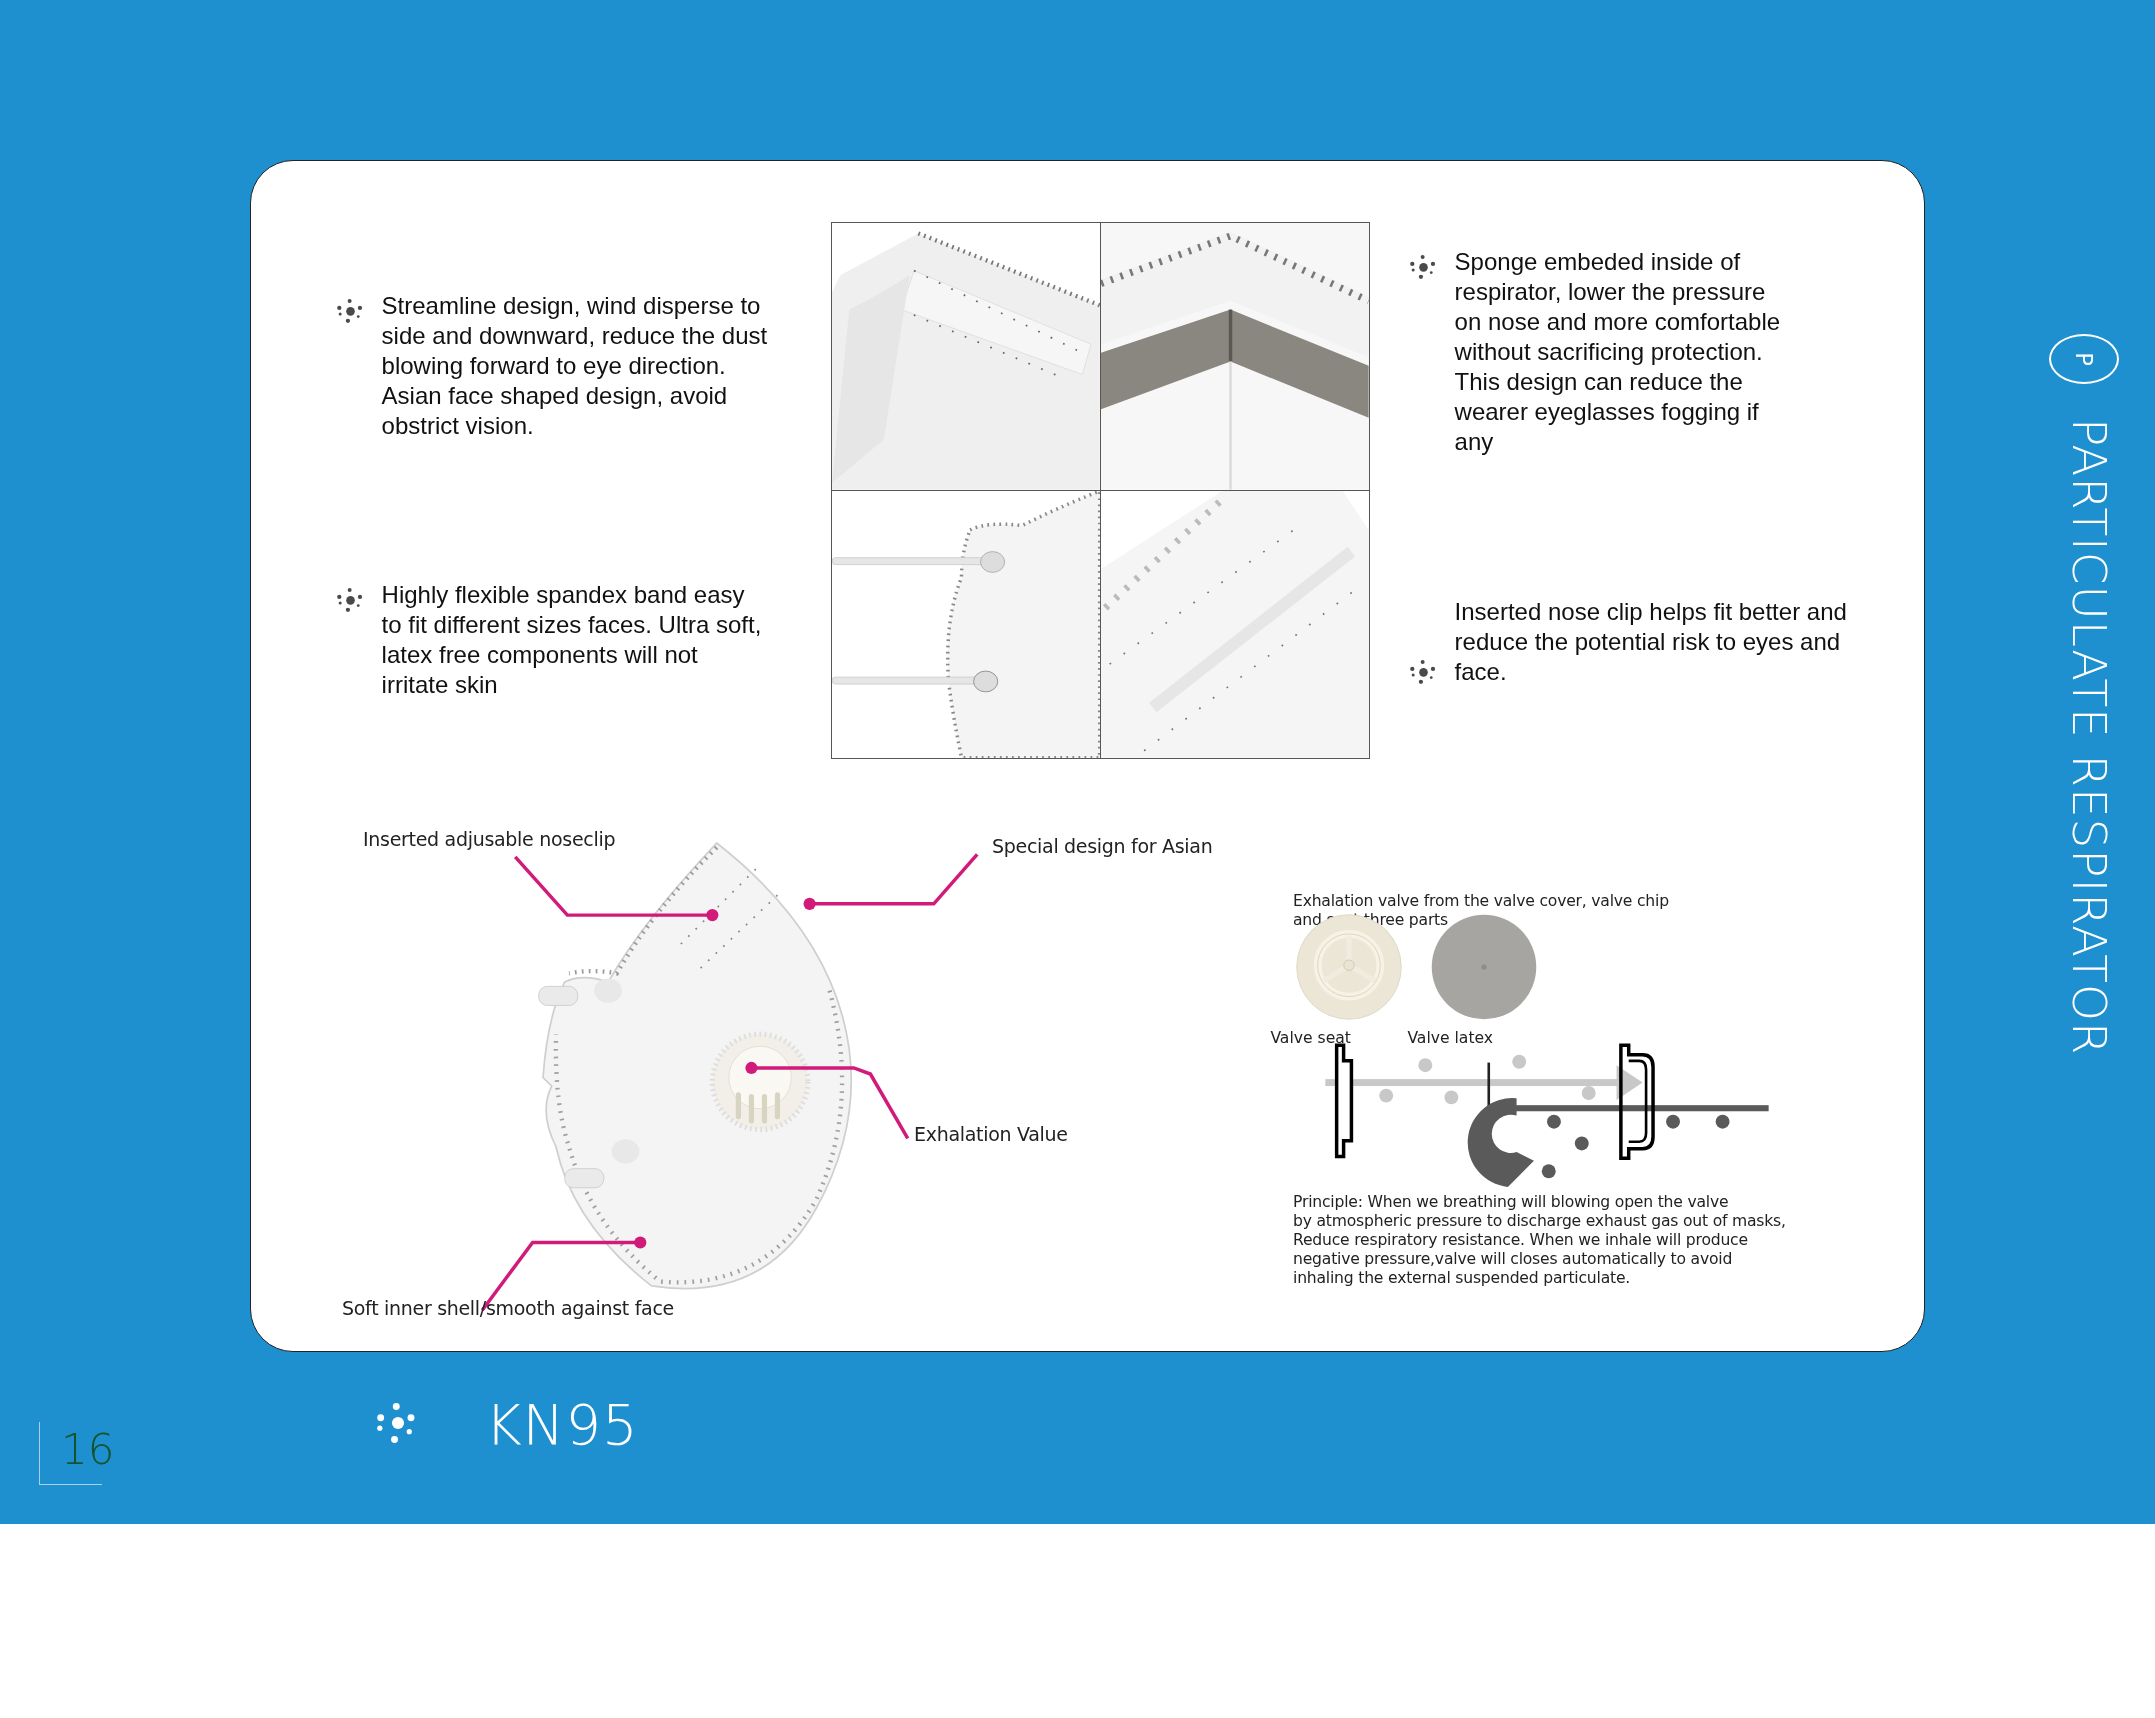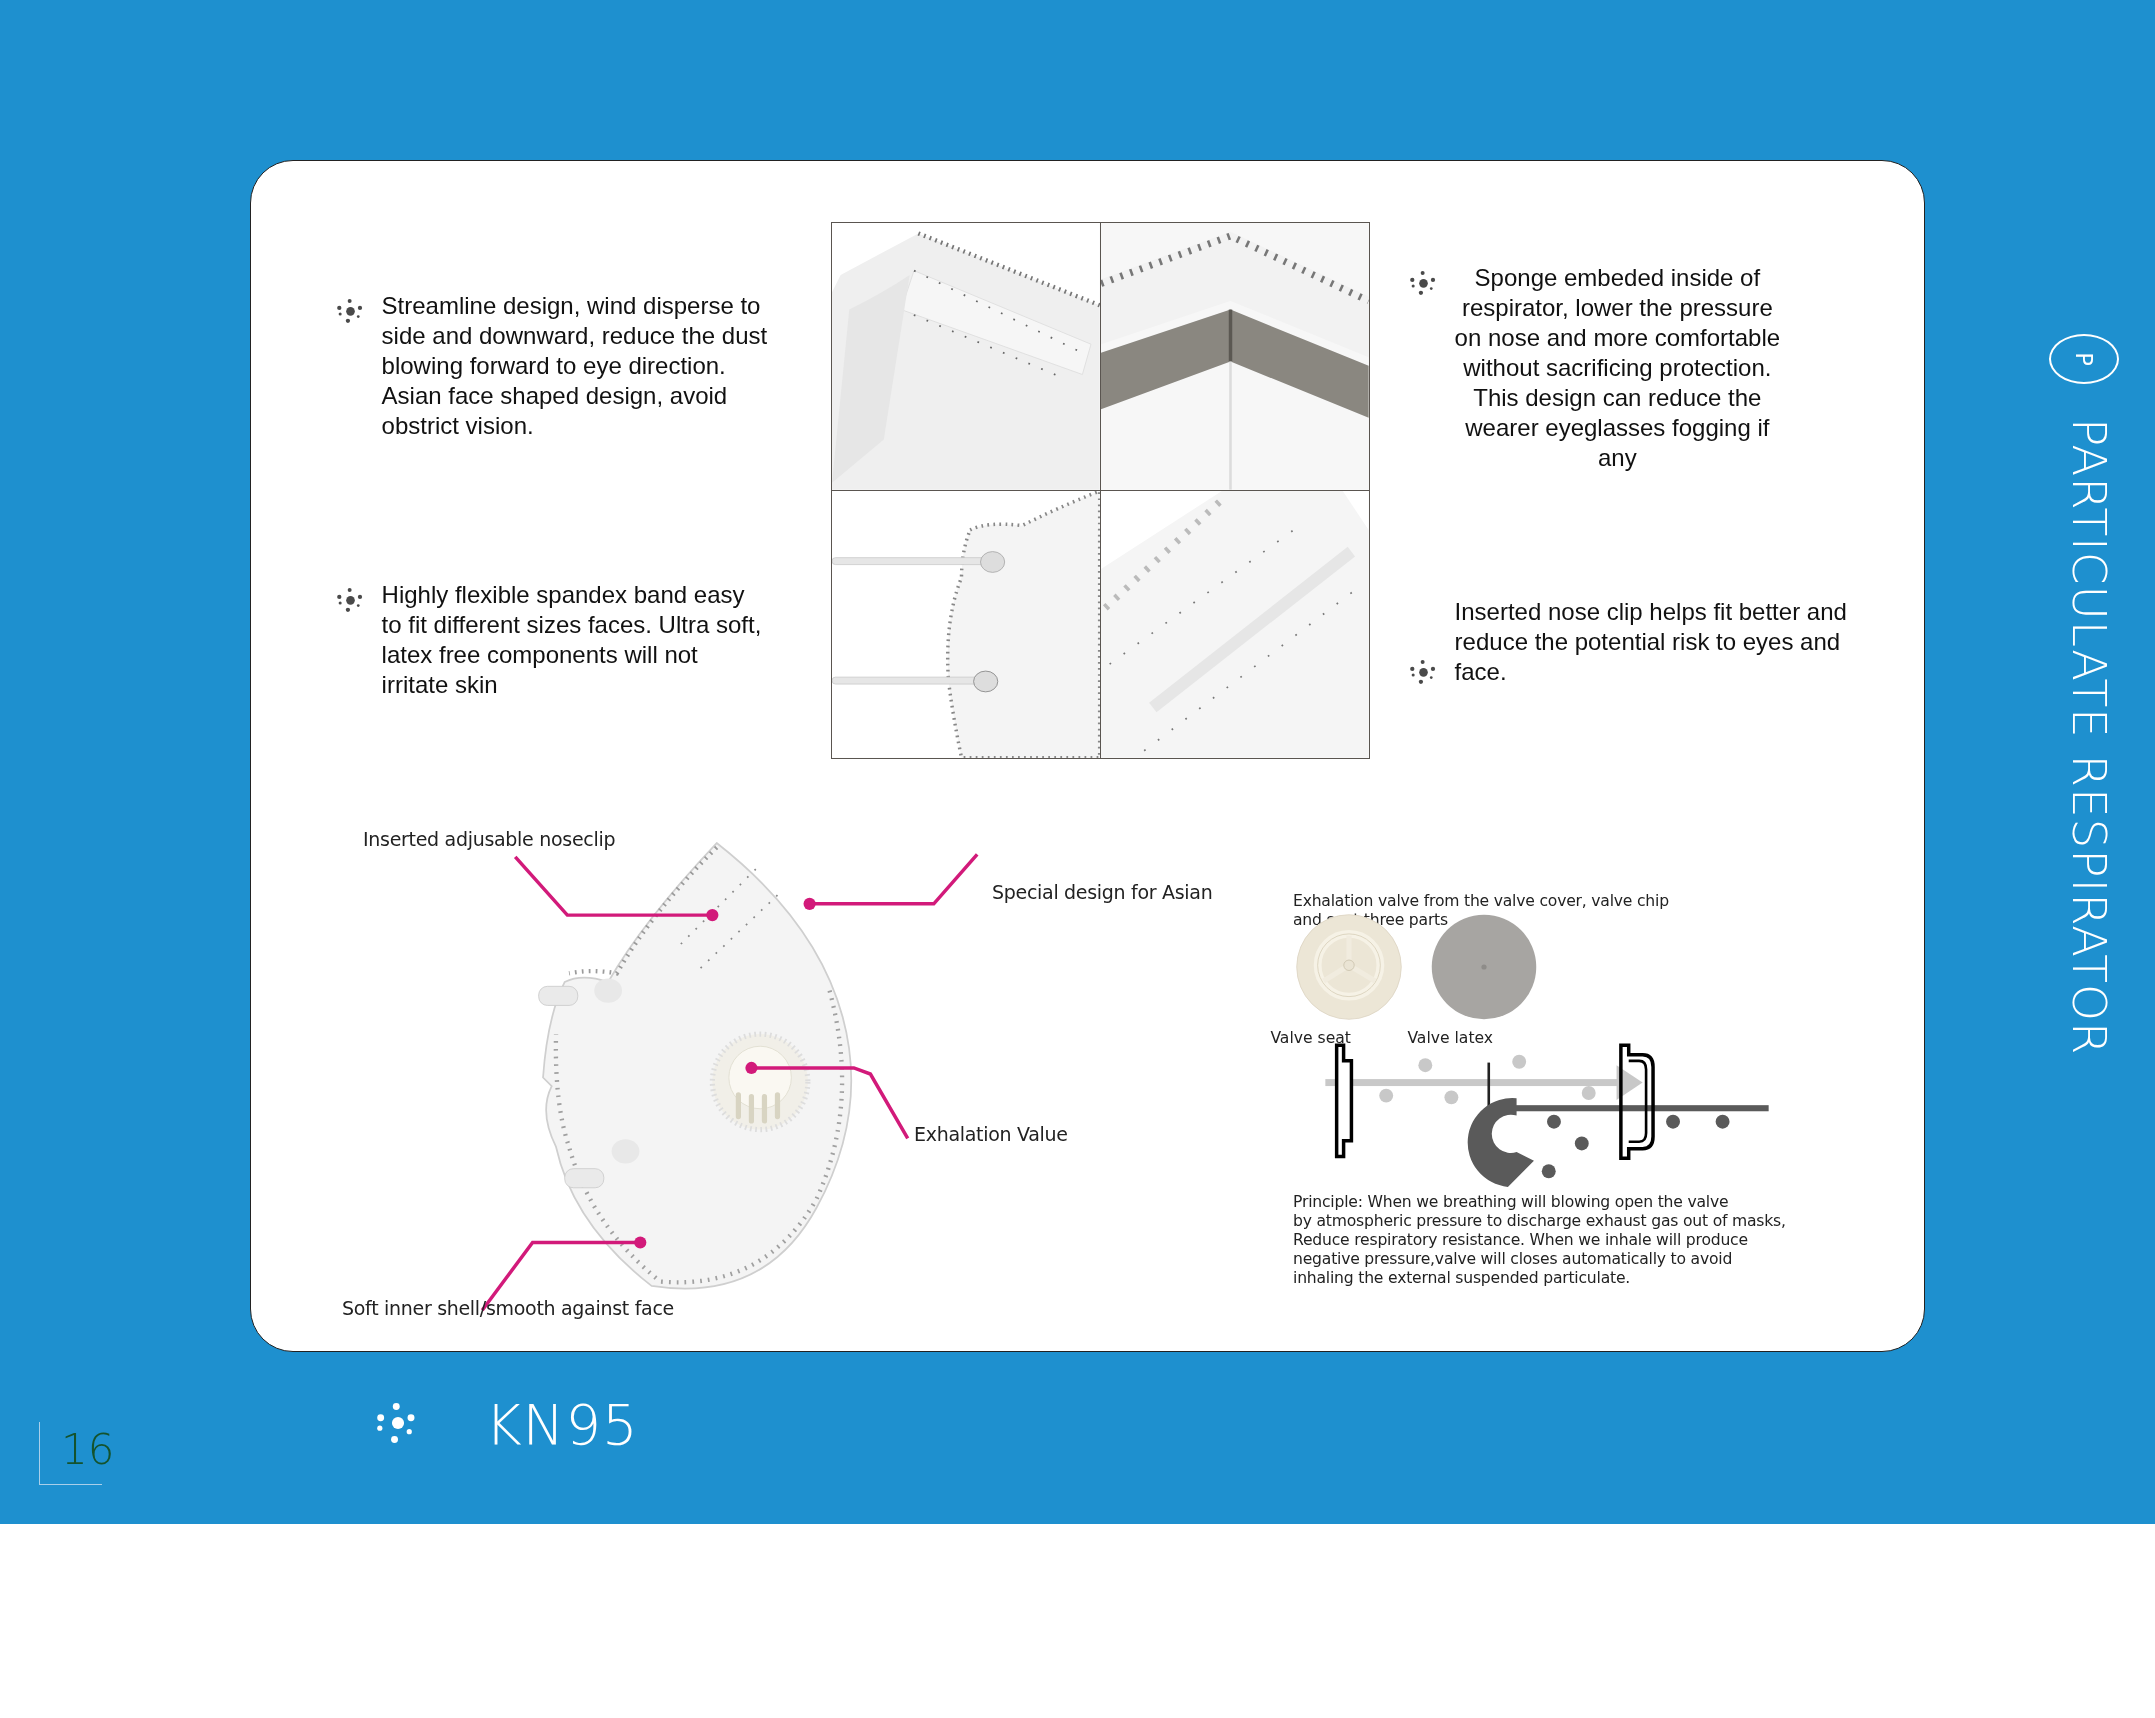--- a/index.html
+++ b/index.html
@@ -12,21 +12,21 @@
       position: absolute; left: 250px; top: 160px; width: 1675px; height: 1192px;
       background: #ffffff; border: 1.7px solid #222; border-radius: 43px;
     }
 
     .feature { position: absolute; display: flex; align-items: flex-start; }
     .feature .bullet { width: 31px; height: 31px; flex: 0 0 31px; margin-right: 15.6px; margin-top: 3.5px; }
     .feature .text { font-family: "Liberation Sans", sans-serif; font-size: 24px; line-height: 30px; color: #111; white-space: pre-line; }
 
     .f1 { left: 335px; top: 291px; width: 487px; }
     .f2 { left: 335px; top: 580px; width: 487px; }
-    .f3 { left: 1408px; top: 263px; width: 469px; text-align: center; }
+    .f3 { left: 1408px; top: 247px; width: 469px; }
     .f4 { left: 1408px; top: 597px; width: 487px; align-items: flex-end; }
 
     .photo-grid { position: absolute; left: 831px; top: 222px; width: 539px; height: 537px; border: 1.7px solid #5a5550; background: #5a5550; display: grid; grid-template-columns: 1fr 1fr; grid-template-rows: 1fr 1fr; gap: 1.7px; }
     .photo { background: #fafafa; position: relative; overflow: hidden; }
     .photo svg { width: 100%; height: 100%; display: block; }
 
     .callout-label { position: absolute; font-family: "DejaVu Sans", sans-serif; font-size: 19px; color: #222; white-space: nowrap; letter-spacing: -0.3px; }
     .mask-area { position: absolute; left: 330px; top: 817px; width: 921px; height: 521px; }
 
     .valve-section { position: absolute; left: 1293px; top: 852px; width: 521px; margin-top: 40px; }
@@ -189,21 +189,21 @@
   </g>
   <g fill="#d21a7a">
     <circle cx="440" cy="113" r="7"></circle>
     <circle cx="552" cy="100" r="7"></circle>
     <circle cx="485" cy="289" r="7"></circle>
     <circle cx="357" cy="490" r="7"></circle>
   </g>
 </svg>
 
 <div class="callout-label" style="left:363px; top:828px;">Inserted  adjusable noseclip</div>
-<div class="callout-label" style="left:992px; top:881px;">Special design for Asian</div>
+<div class="callout-label" style="left:992px; top:835px;">Special design for Asian</div>
 <div class="callout-label" style="left:914px; top:1123px;">Exhalation Value</div>
 <div class="callout-label" style="left:342px; top:1297px;">Soft inner shell/smooth against face</div>
 
 <div class="valve-section">
   <div class="valve-intro">Exhalation valve from the valve cover, valve chip
 and seat three parts</div>
 </div>
 
 <div class="valve-parts">
   <div class="valve-part" style="left:0; top:0; width:130px;">

